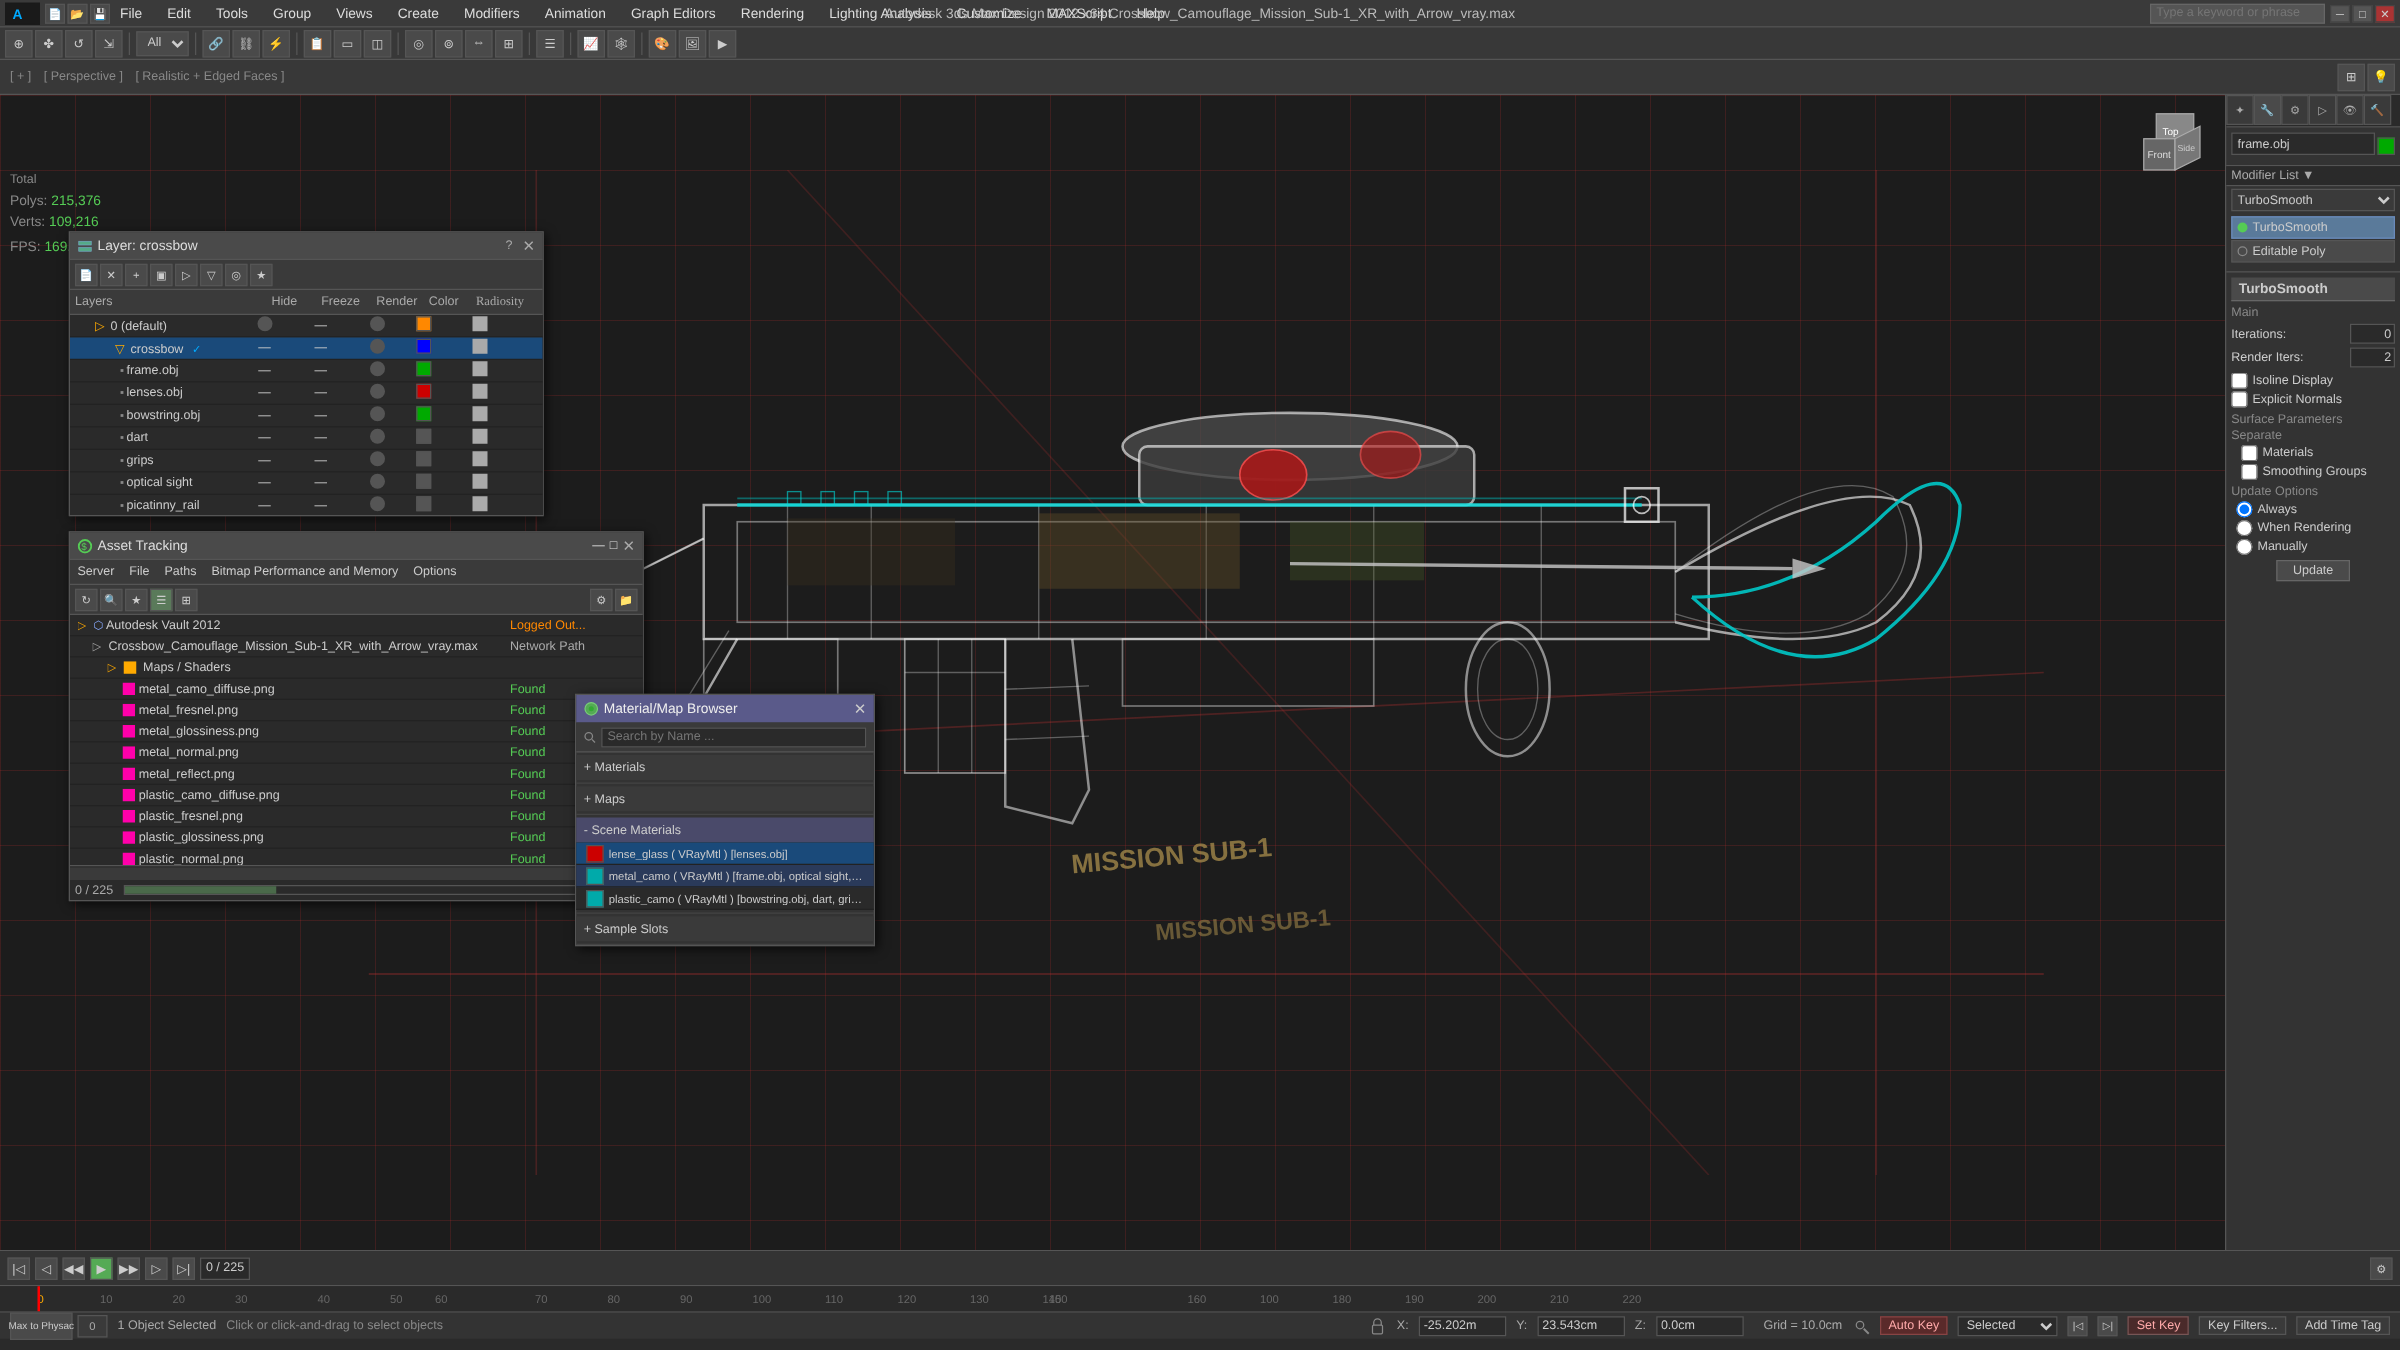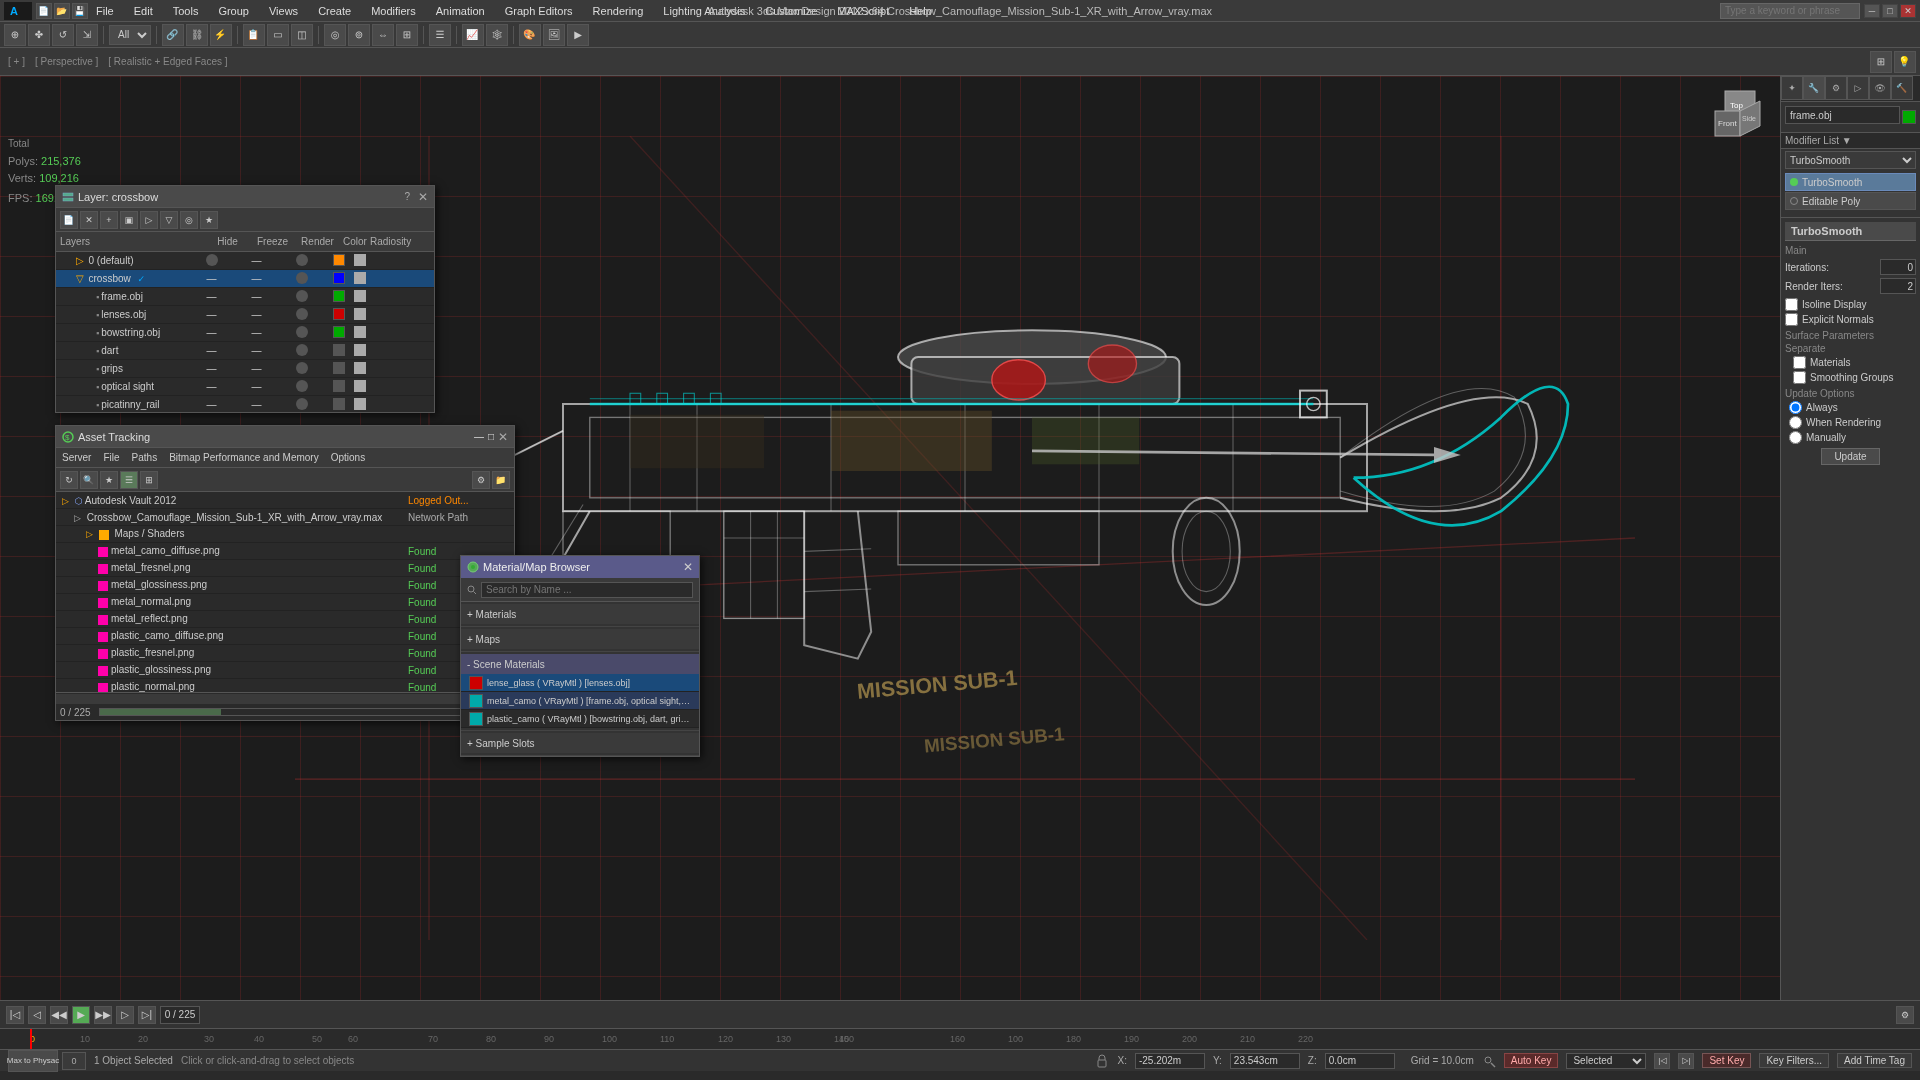--- a/index.html
+++ b/index.html
@@ -229,38 +229,38 @@
       height: 20px;
       align-items: center;
       border-bottom: 1px solid #555;
       font-size: 10px;
       color: #aaa;
       padding: 0 4px;
     }
     .layer-col-name { flex: 1; min-width: 80px; }
     .layer-col-small { width: 45px; text-align: center; }
     .layer-col-color { width: 30px; text-align: center; }
-    .layer-col-rad { width: 60px; text-align: left; }
+    .layer-col-rad { width: 60px; text-align: center; font-family: Liberation Serif, serif; }
 
     .layer-rows {
       max-height: 160px;
       overflow-y: auto;
       background: #2a2a2a;
     }
     .layer-row {
       display: flex;
       align-items: center;
       height: 18px;
       font-size: 10px;
       color: #ccc;
       padding: 0 20px;
       border-bottom: 1px solid #222;
     }
     .layer-row.selected { background: #1a4a7a; }
-    .layer-indent { margin-left: 0; }
+    .layer-indent { margin-left: 16px; }
     .layer-indent2 { margin-left: 20px; }
     .layer-vis-dot {
       width: 14px; height: 14px;
       border-radius: 50%;
       background: #888;
       display: inline-block;
     }
 
     
     .asset-panel {
@@ -1182,21 +1182,21 @@
   </div>
 
   <div class="timeline-track" style="position:relative;height:20px;background:#2a2a2a;">
 
     <div style="position:absolute;left:30px;top:0;width:2px;height:100%;background:#f00;z-index:2;"></div>
 
     <div style="display:flex;width:100%;height:100%;align-items:center;padding:0 4px;font-size:9px;color:#666;overflow:hidden;">
       <span style="position:absolute;left:30px;color:#fa0;font-size:9px;">0</span>
       <span style="position:absolute;left:80px;">10</span>
       <span style="position:absolute;left:138px;">20</span>
-      <span style="position:absolute;left:204px;">30</span>
+      <span style="position:absolute;left:188px;">30</span>
       <span style="position:absolute;left:254px;">40</span>
       <span style="position:absolute;left:312px;">50</span>
       <span style="position:absolute;left:348px;">60</span>
       <span style="position:absolute;left:428px;">70</span>
       <span style="position:absolute;left:486px;">80</span>
       <span style="position:absolute;left:544px;">90</span>
       <span style="position:absolute;left:602px;">100</span>
       <span style="position:absolute;left:660px;">110</span>
       <span style="position:absolute;left:718px;">120</span>
       <span style="position:absolute;left:776px;">130</span>

